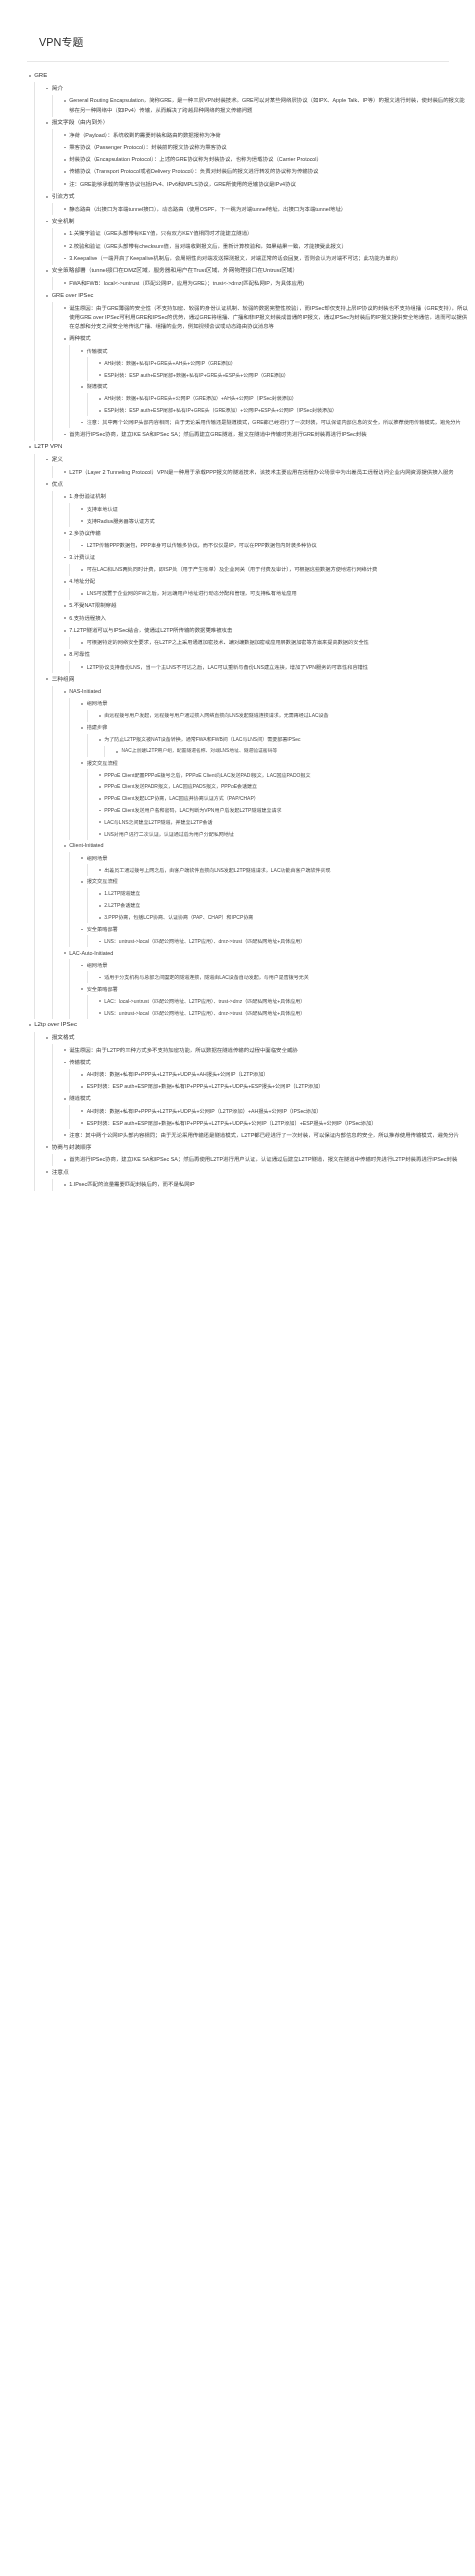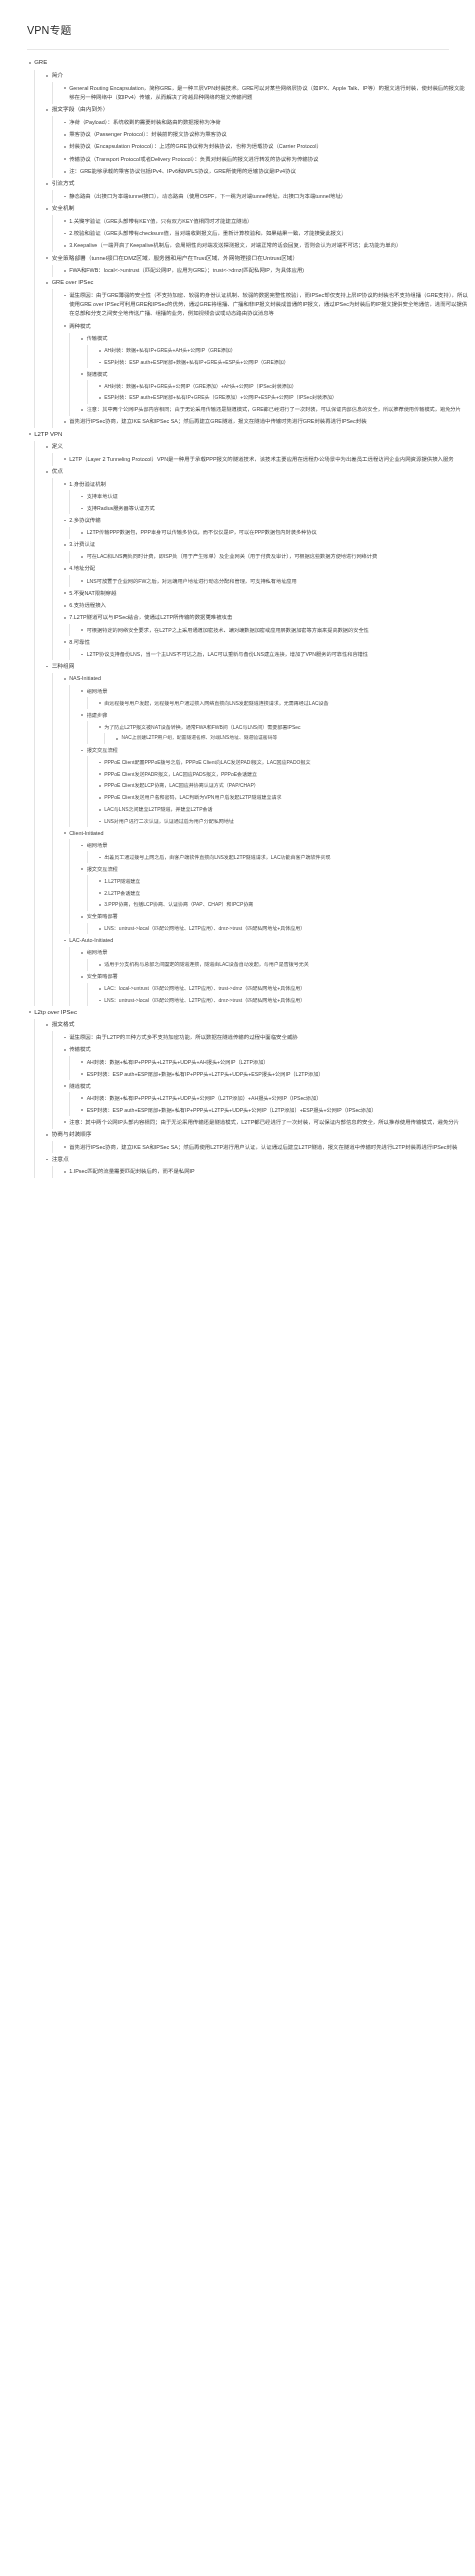--- a/index.html
+++ b/index.html
@@ -8,21 +8,21 @@
     width:476px;
     font-family:"Liberation Sans","DejaVu Sans",sans-serif;
     color:#3f3f3f;
     -webkit-font-smoothing:antialiased;
   }
   .page{width:476px;min-height:3274px;position:relative;box-sizing:border-box;padding:0 0 0 0;background:#fff;}
   .doc-title{
     font-size:10.8px;
     font-weight:400;
     color:#2b2b2b;
-    margin:0;
+    margin:12px;
     padding:24px 0 0 27px;
     letter-spacing:0.1px;
     line-height:1.25;
   }
   .rule{
     margin:11.3px 27px 0 27px;
     border:0;
     border-top:0.5px solid #e7e7e7;
     height:0;
   }

